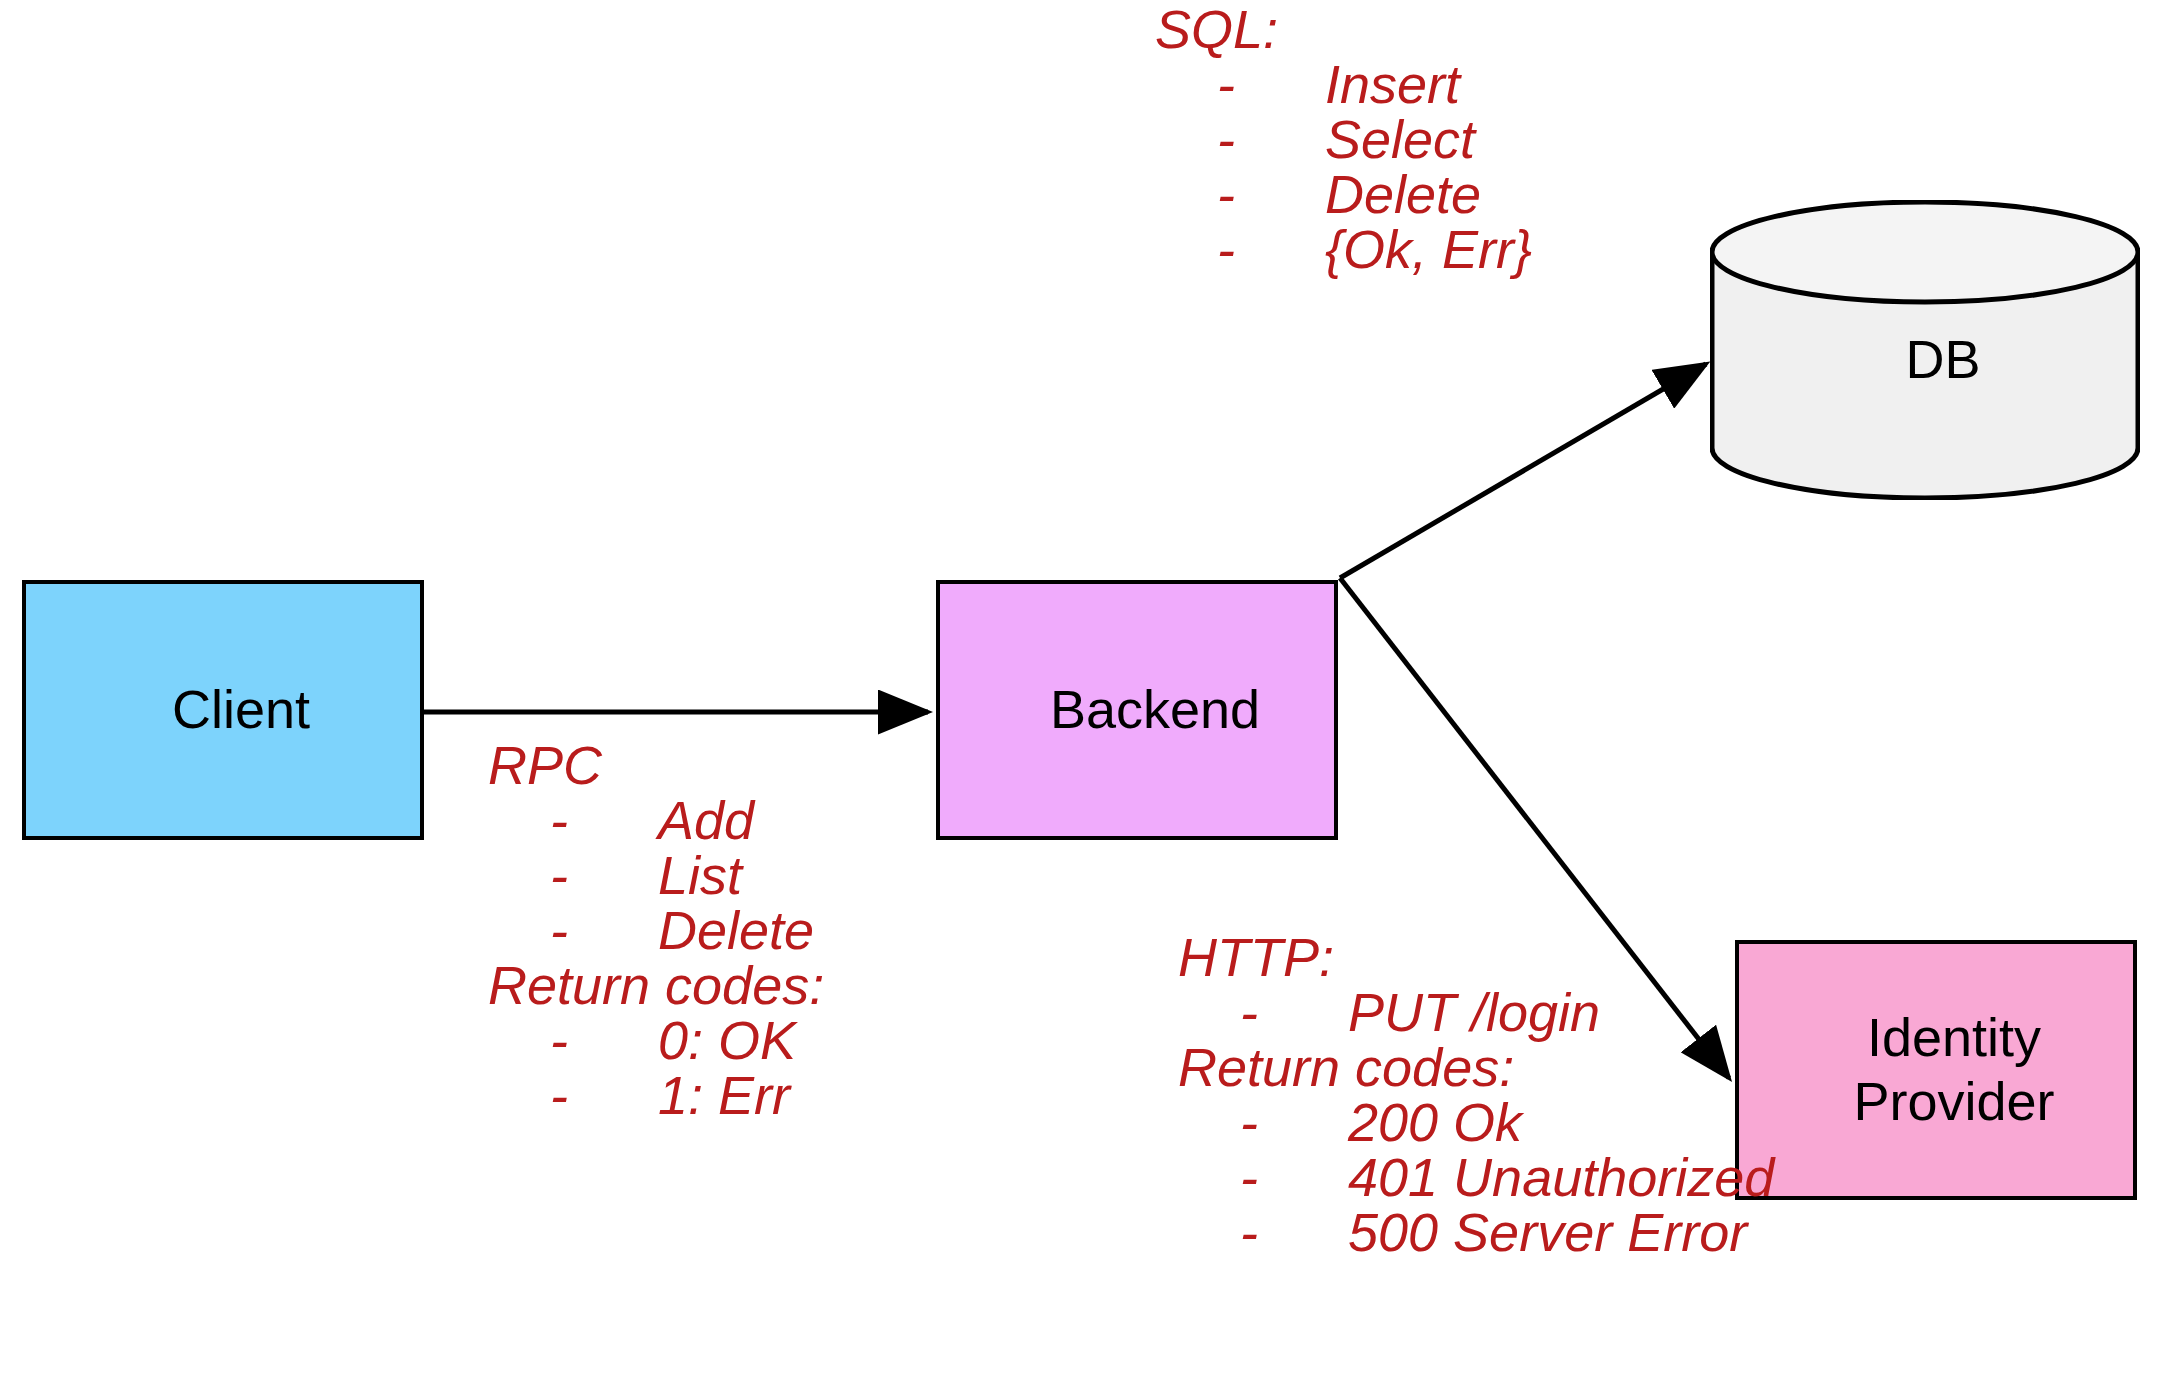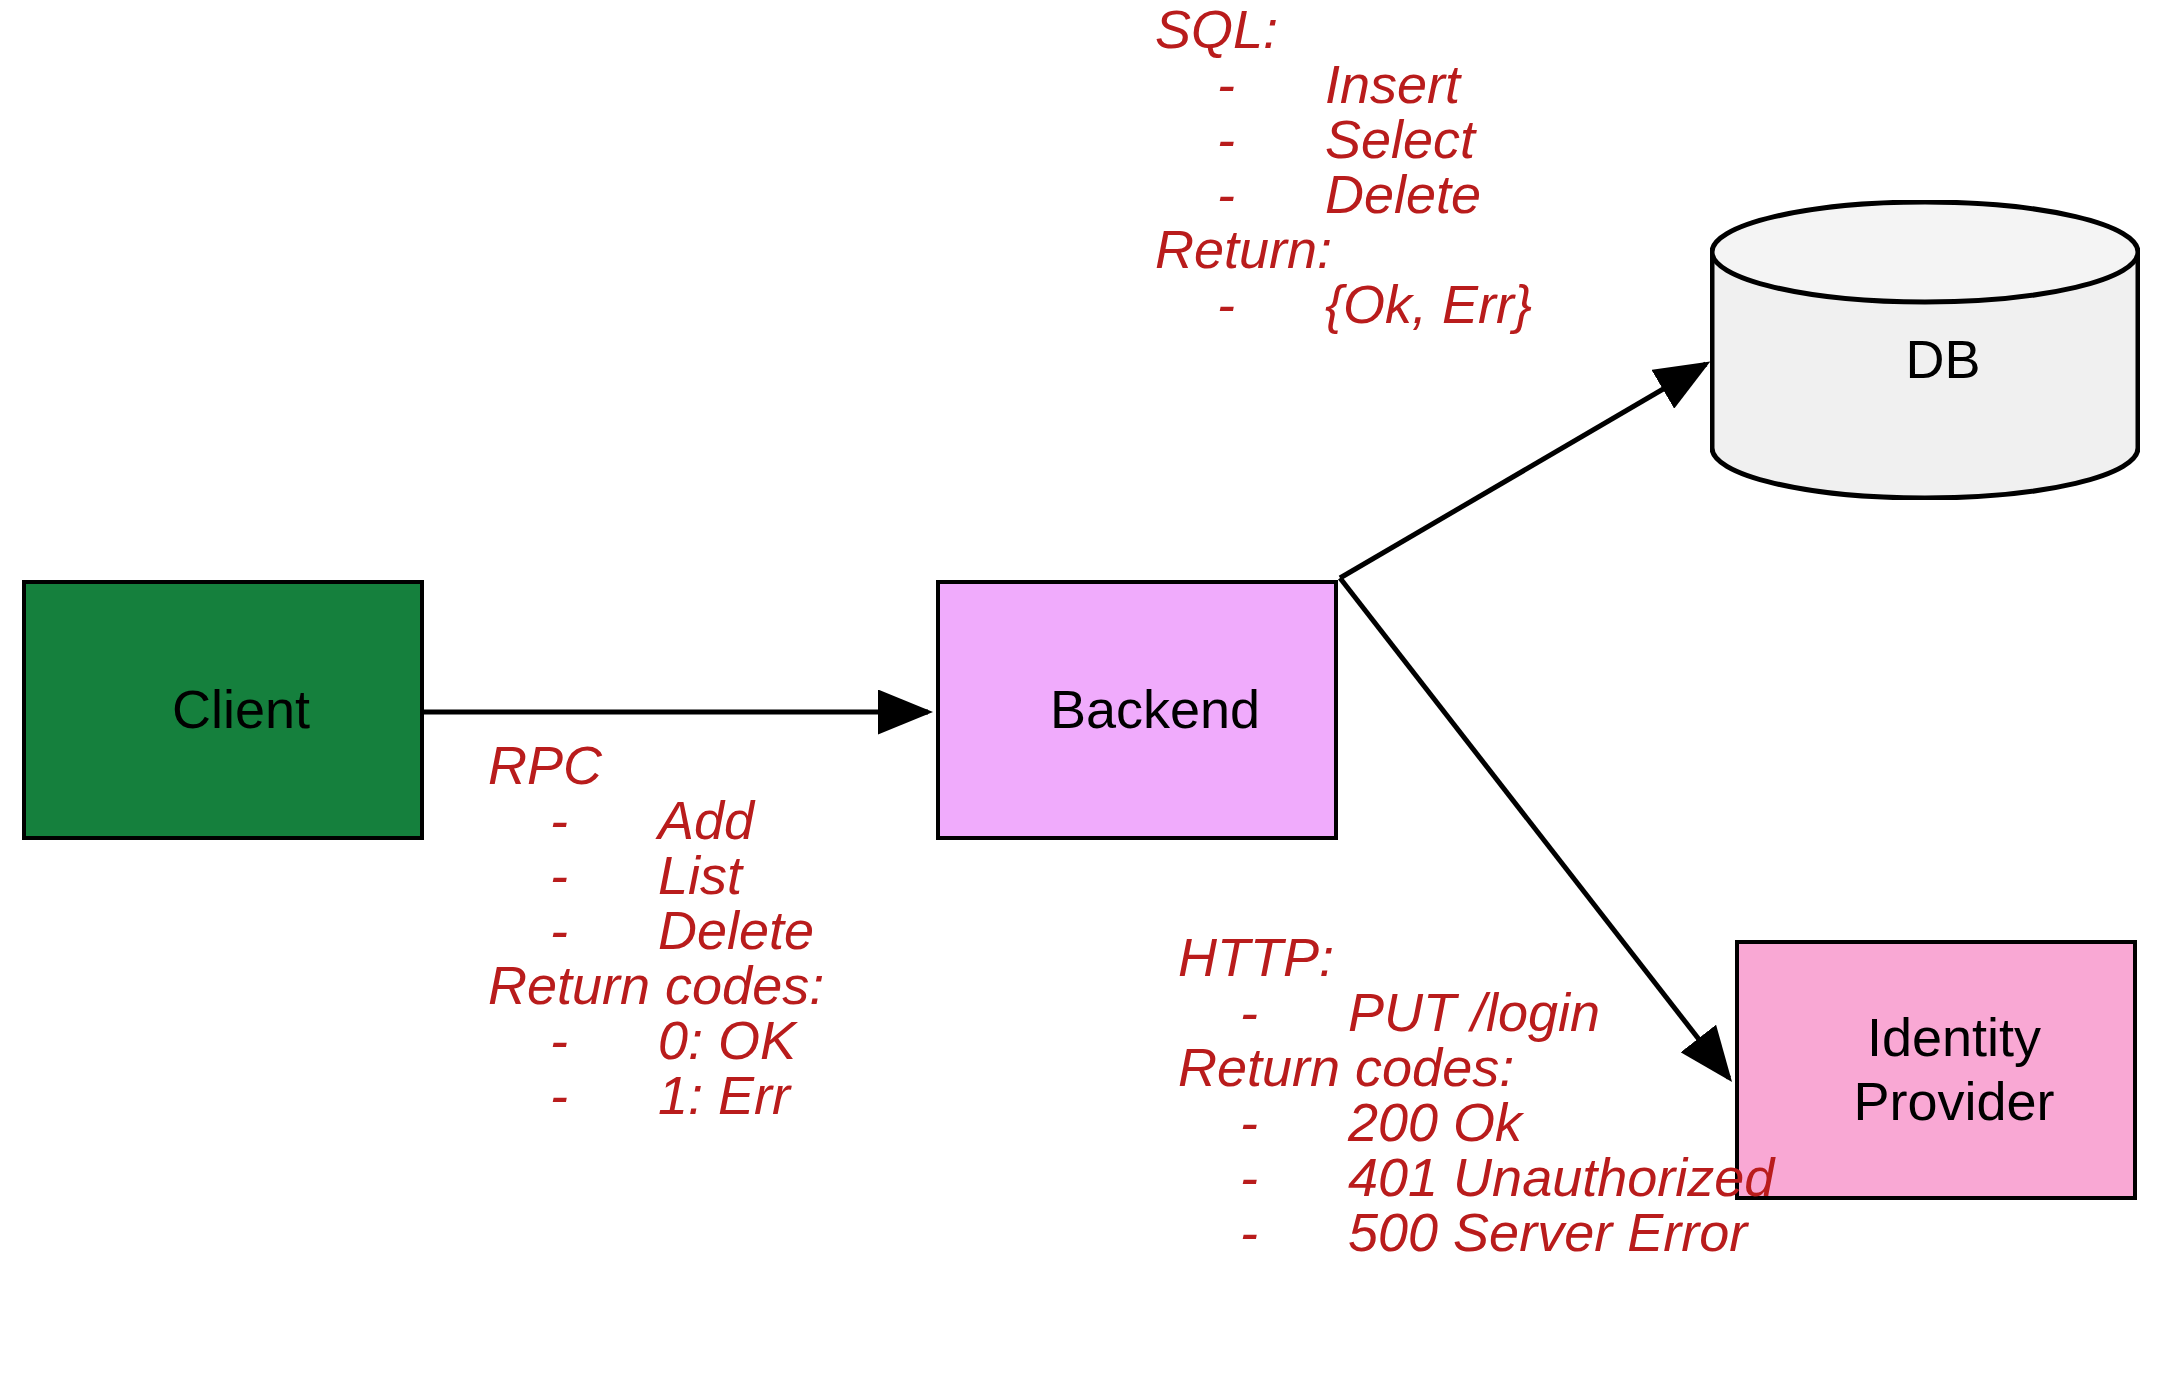--- a/index.html
+++ b/index.html
@@ -39,21 +39,21 @@
   }
   .node-label {
     font-size: 54px;
     white-space: pre-line;
   }
 
   
   #node-client {
     left: 22px;  top: 580px;
     width: 402px; height: 260px;
-    background: #15803d;
+    background: #7dd3fc;
   }
   
   #node-backend {
     left: 936px; top: 580px;
     width: 402px; height: 260px;
     background: #f0abfc;
   }
   
   #node-idp {
     left: 1735px; top: 940px;
@@ -153,21 +153,20 @@
     </span>
     <span class="item">
       <span class="bullet">-</span>
       <span>Select</span>
     </span>
     <span class="item">
       <span class="bullet">-</span>
       <span>Delete</span>
     </span>
 
-    <span class="head">Return:</span>
 
     <span class="item">
       <span class="bullet">-</span>
       <span>{Ok, Err}</span>
     </span>
   </div>
 
   <div class="annot" id="annot-rpc">
     <span class="head">RPC</span>
 

